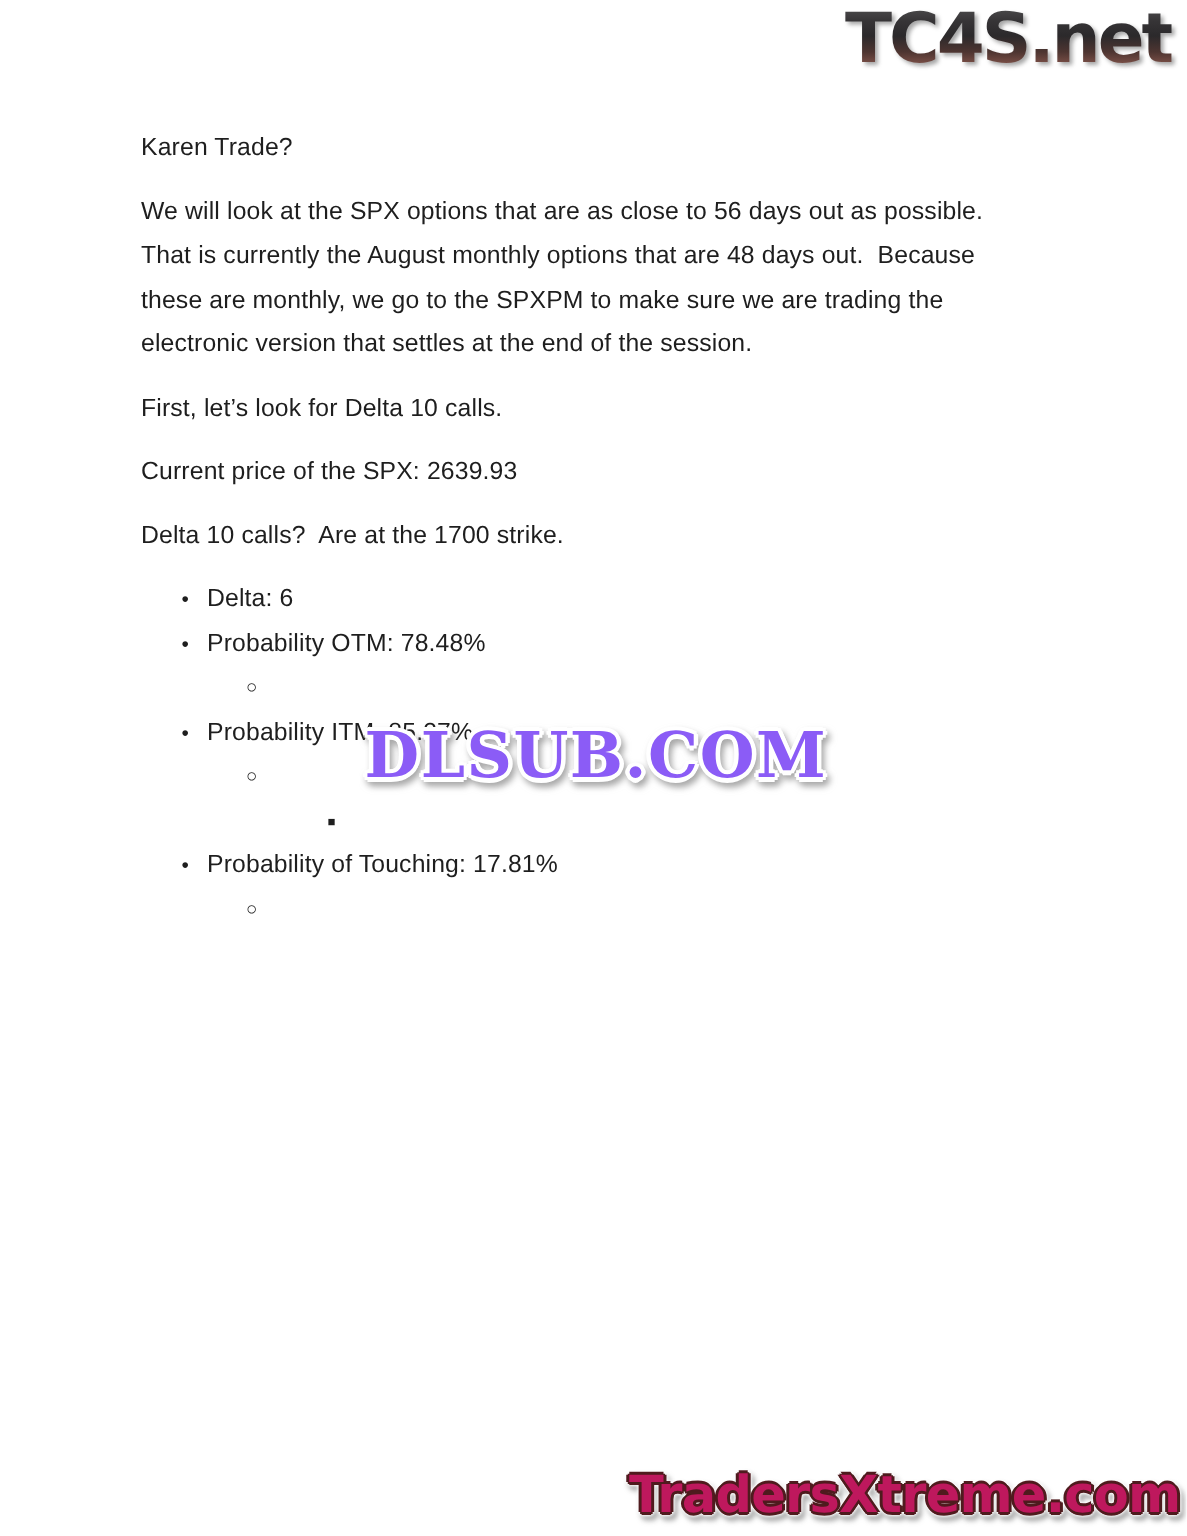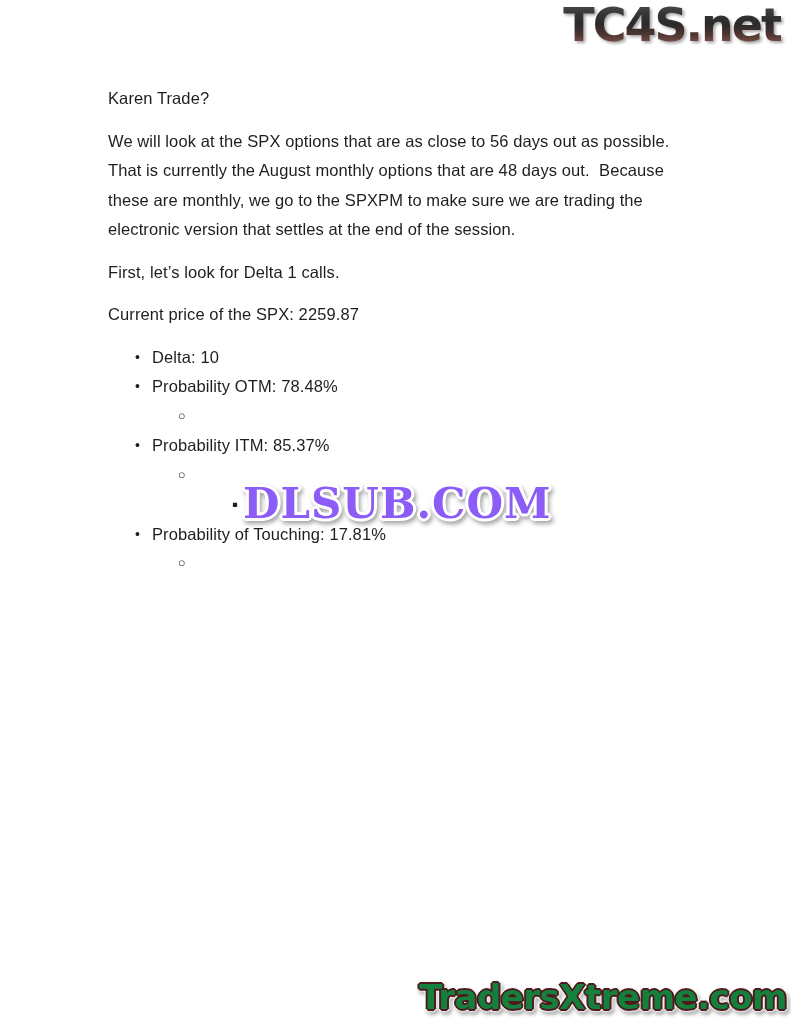--- a/index.html
+++ b/index.html
@@ -8,21 +8,21 @@
     background:#ffffff;
     position:relative;
     overflow:hidden;
     font-family:"Liberation Sans", sans-serif;
     color:#1e1e1e;
   }
 
   
   .doc {
     position:absolute;
-    left:108px; top:84px;
+    left:94px; top:84px;
     width:600px;
     font-size:16.5px;
     line-height:29.5px;
     letter-spacing:0.1px;
   }
   .docline {
     margin:0 0 13px 0;
     white-space:pre-wrap;
   }
   .bullets { margin-top:0; }
@@ -74,21 +74,21 @@
   }
 
   
   .txtreme {
     position:absolute;
     right:4px; bottom:7px;
     font-family:"DejaVu Sans", sans-serif;
     font-weight:bold;
     font-size:34px;
     letter-spacing:-0.5px;
-    color:#15803d;
+    color:#be185d;
     text-shadow:
       -2px 0 0 #4f1b1e, 2px 0 0 #4f1b1e,
       0 -2px 0 #4f1b1e, 0 2px 0 #4f1b1e,
       -1px -1px 0 #4f1b1e, 1px -1px 0 #4f1b1e,
       -1px 1px 0 #4f1b1e, 1px 1px 0 #4f1b1e;
     filter:
       drop-shadow(0 0 1px #ffffff)
       drop-shadow(0 0 1px #ffffff)
       drop-shadow(2px 3px 1.5px rgba(80,80,80,0.45));
   }
@@ -97,31 +97,32 @@
 <body>
 
 <div class="tc4s">TC4S.net</div>
 
 <div class="doc">
 
   <p class="docline">Karen Trade?</p>
 
   <p class="docline">We will look at the SPX options that are as close to 56 days out as possible.  That is currently the August monthly options that are 48 days out.  Because these are monthly, we go to the SPXPM to make sure we are trading the electronic version that settles at the end of the session.</p>
 
-  <p class="docline">First, let’s look for Delta 1 calls.</p>
+  <p class="docline">First, let’s look for Delta 10 calls.</p>
 
-  <p class="docline">Current price of the SPX: 2259.87</p>
+  <p class="docline">Current price of the SPX: 2639.93</p>
 
+  <p class="docline">Delta 10 calls?  Are at the 1700 strike.</p>
 
 
   <div class="bullets">
 
     <div class="bullet-row lvl1">
       <span class="marker">•</span>
-      <span class="bullet-text">Delta: 10</span>
+      <span class="bullet-text">Delta: 6</span>
     </div>
 
     <div class="bullet-row lvl1">
       <span class="marker">•</span>
       <span class="bullet-text">Probability OTM: 78.48%</span>
     </div>
 
     <div class="bullet-row lvl2">
       <span class="marker">○</span>
     </div>

